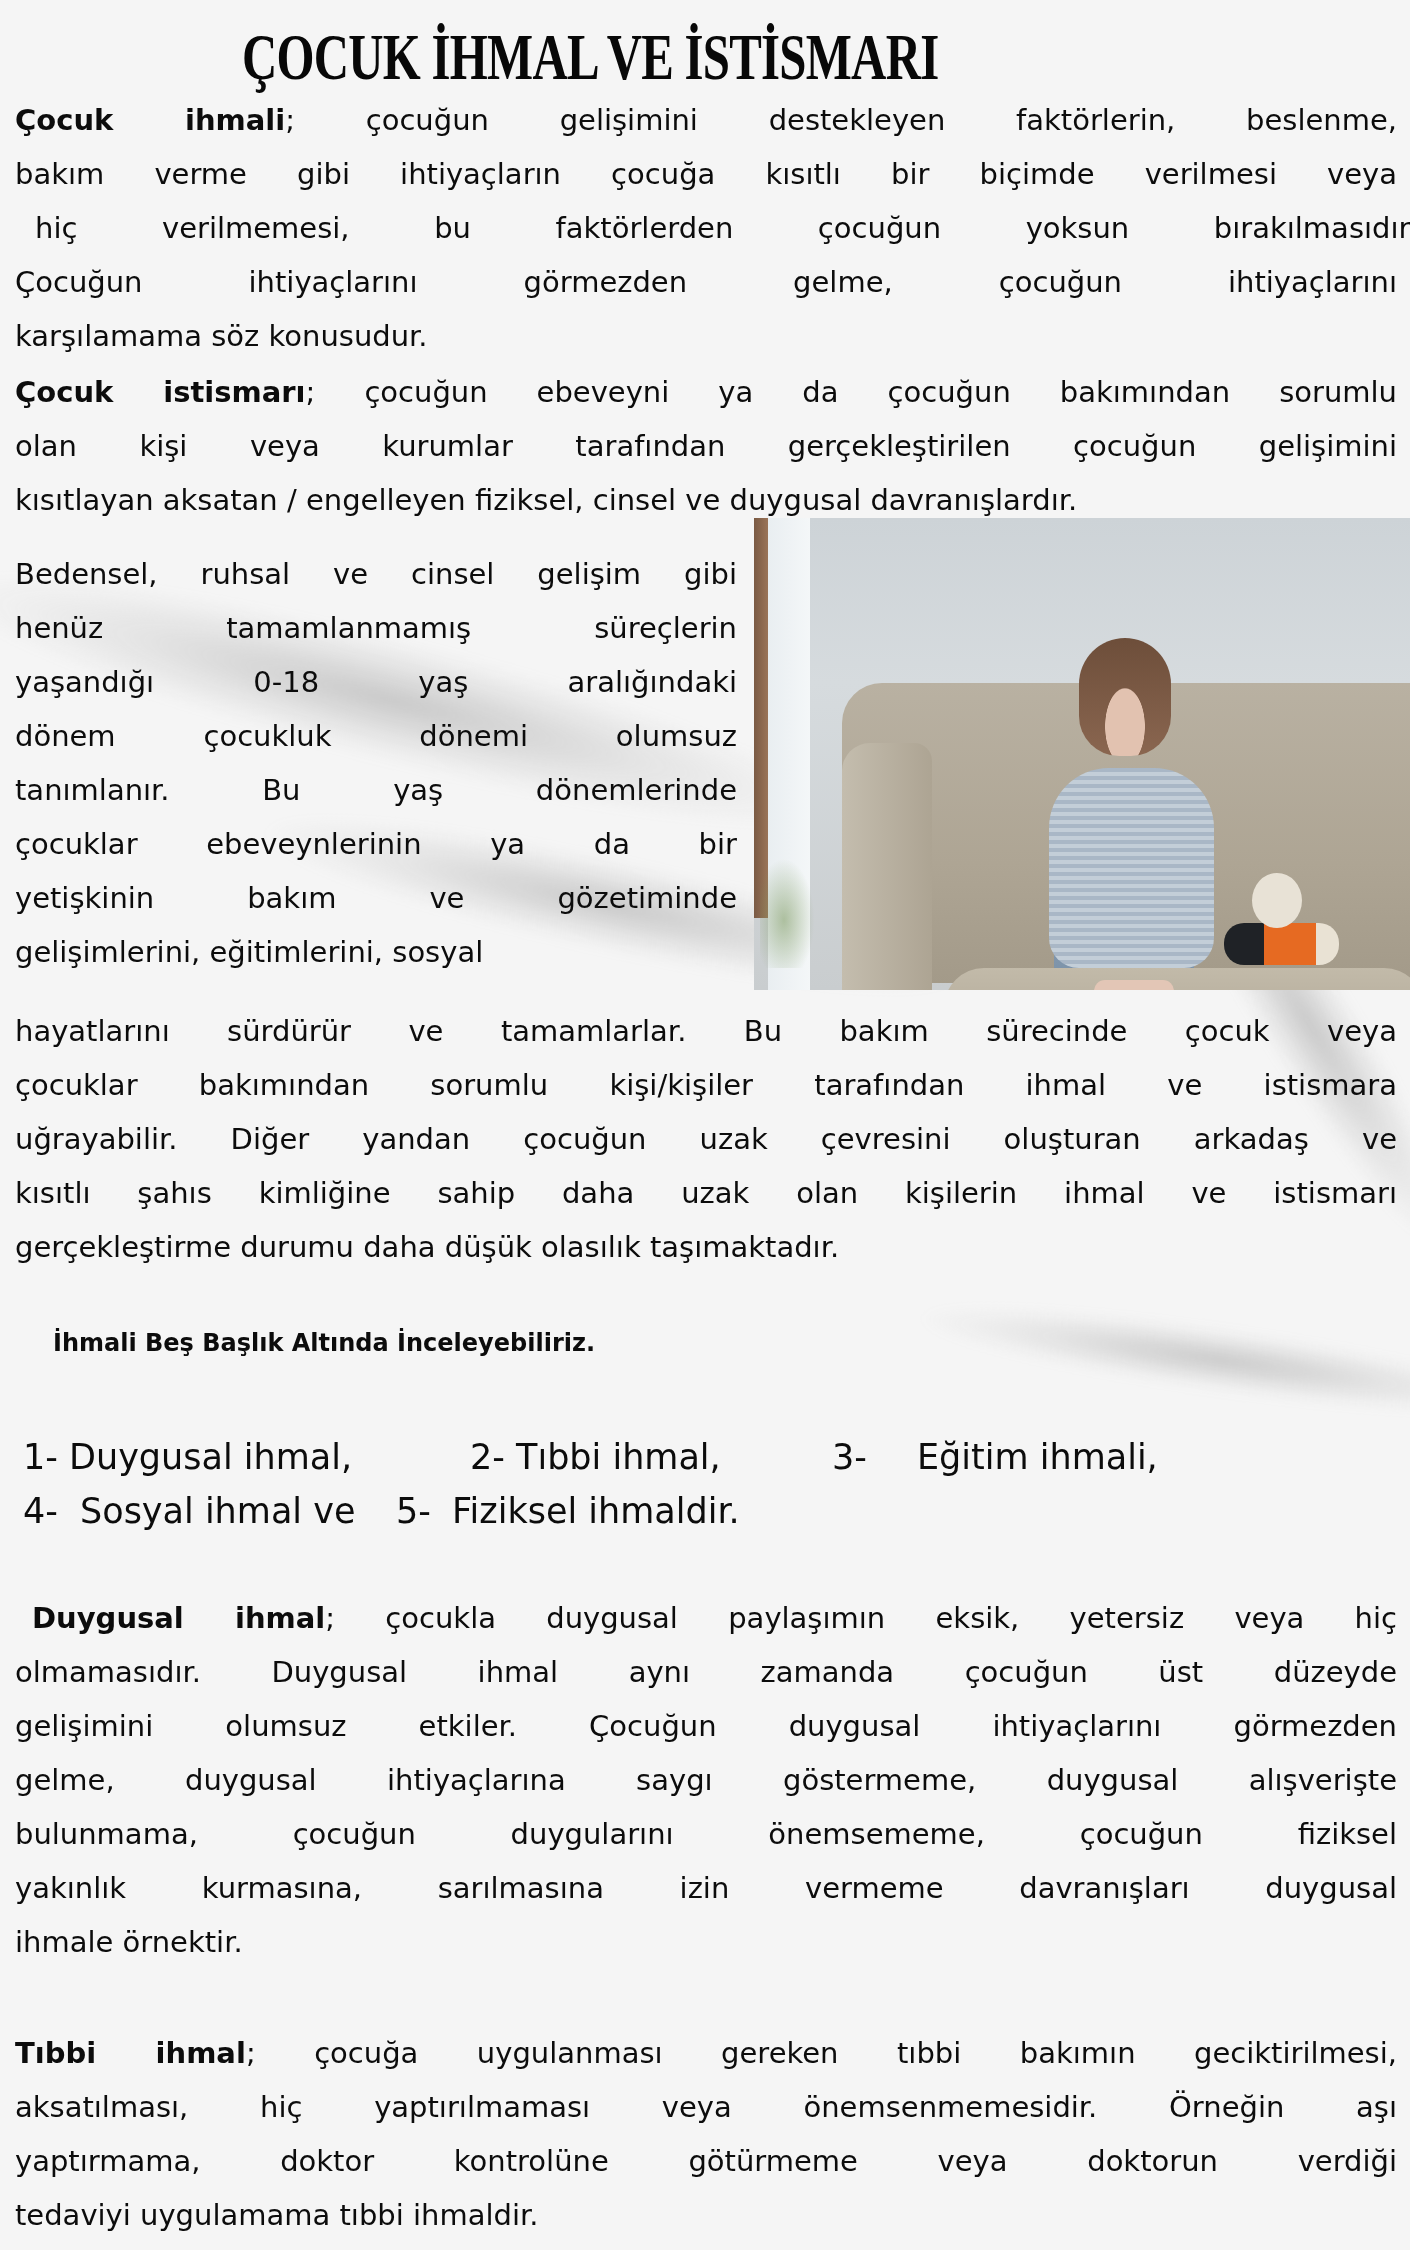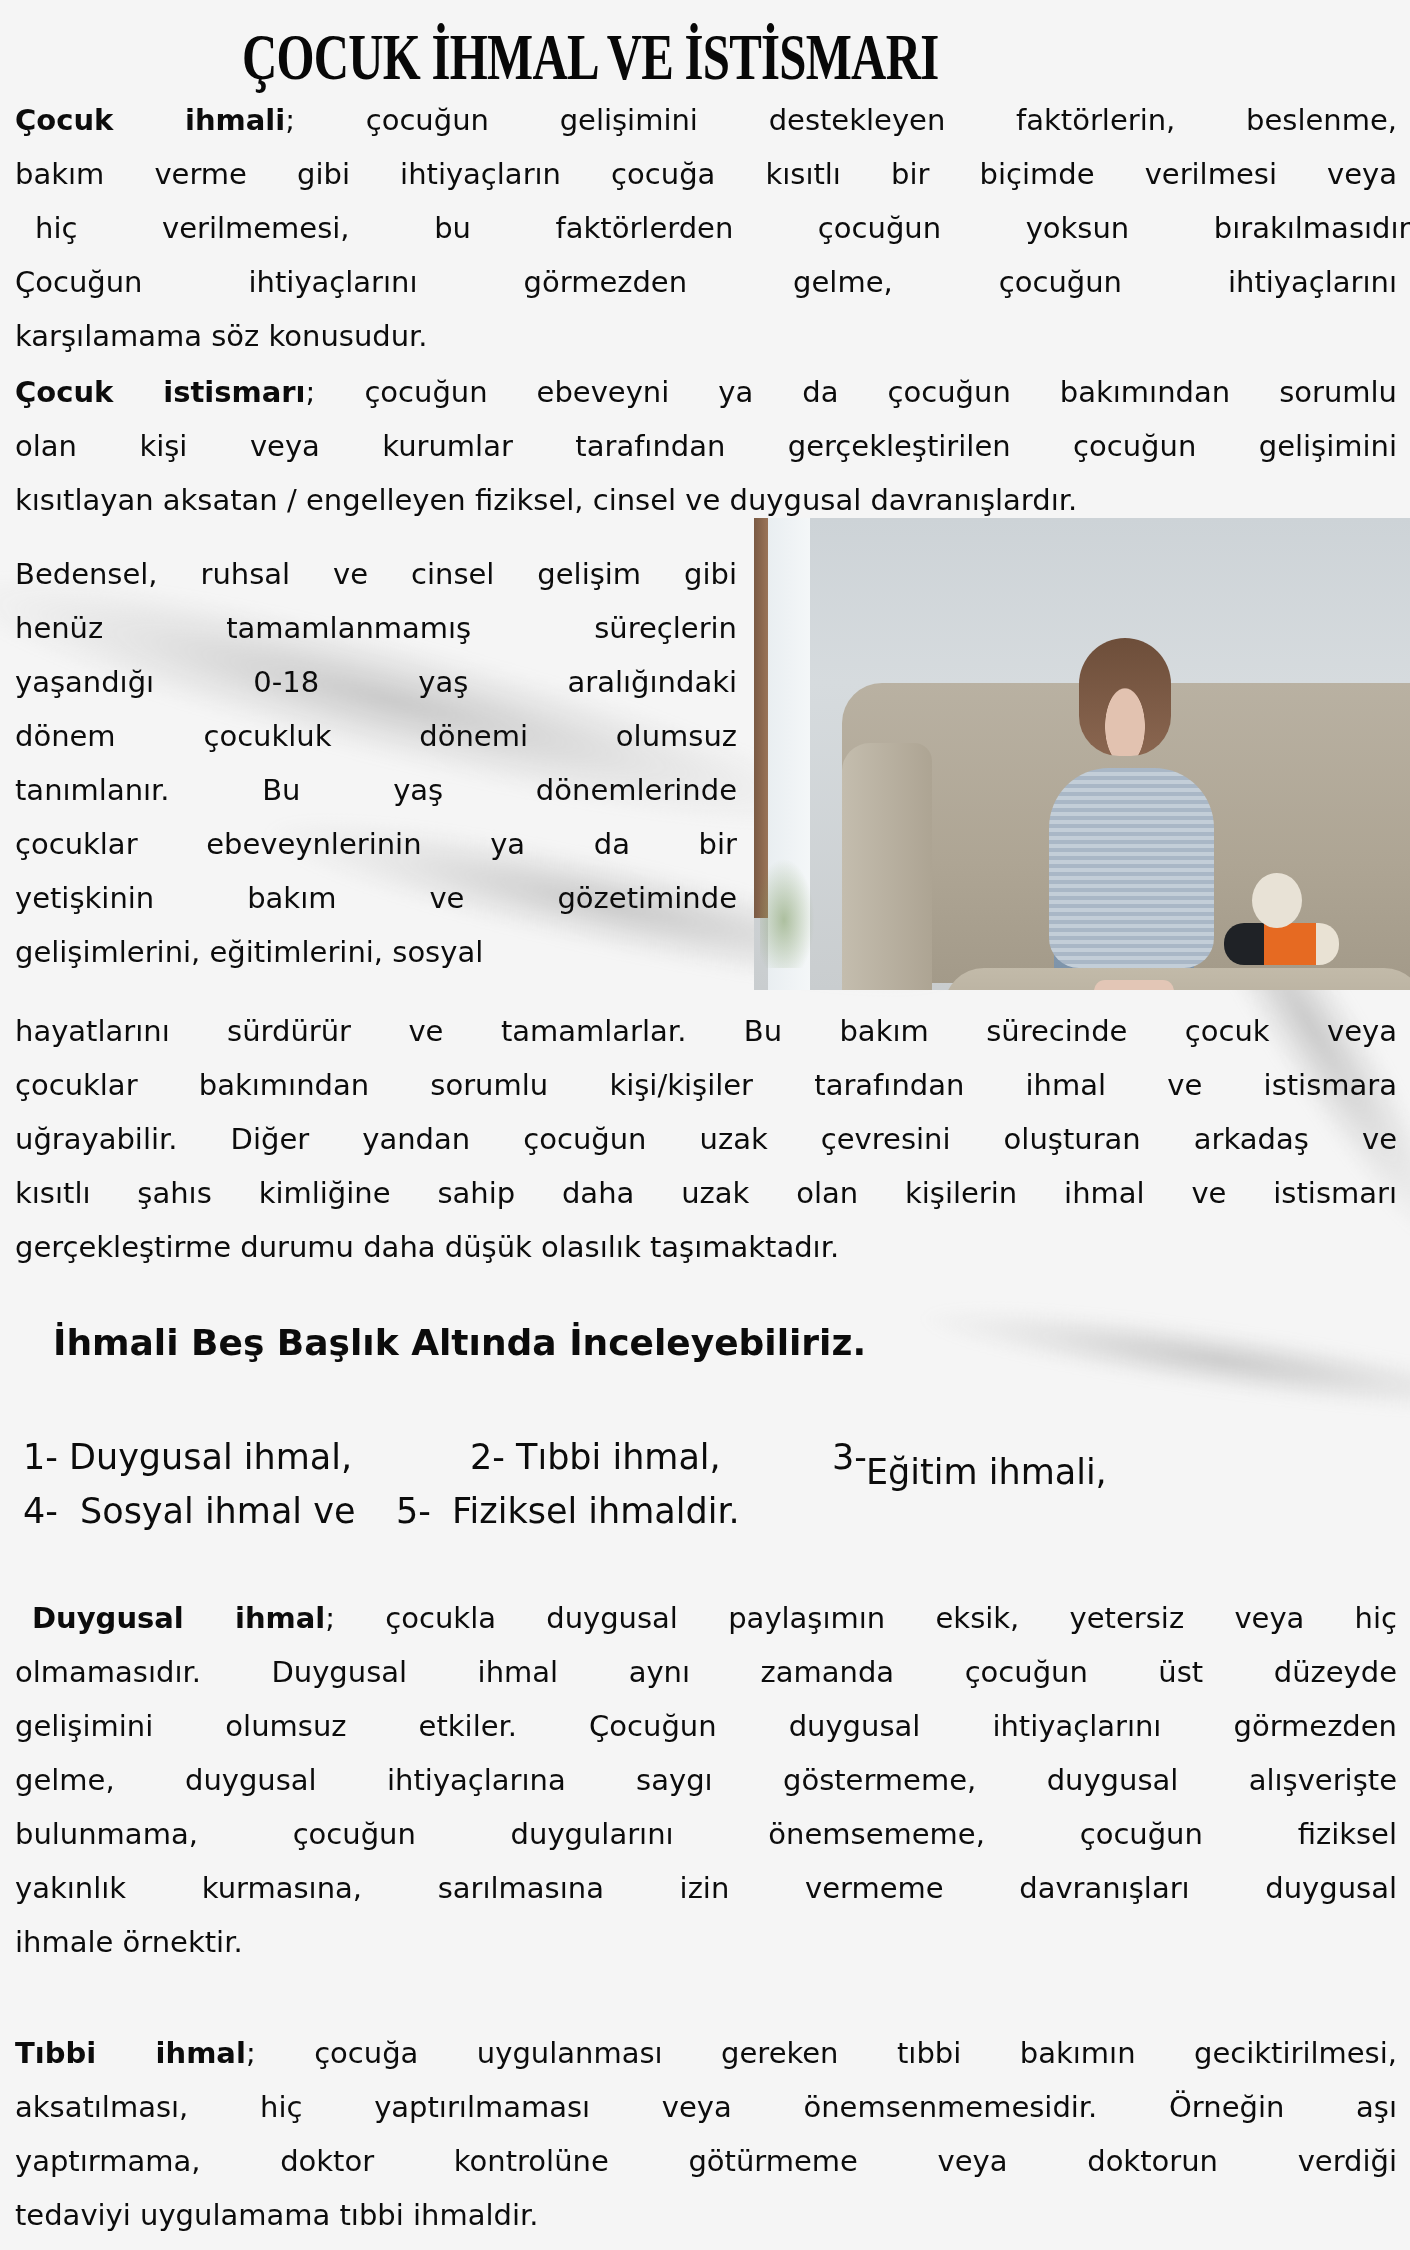--- a/index.html
+++ b/index.html
@@ -24,21 +24,21 @@
   }
   .line {
     position: absolute; left: 15px; width: 1382px; height: 54px;
     font-size: 29px; line-height: 54px;
     text-align: justify; text-align-last: justify; white-space: nowrap;
   }
   .line.last { text-align-last: left; }
   .line.col { width: 722px; }
   .line b { font-weight: bold; }
   .heading {
-    position: absolute; left: 53px; font-size: 36px; font-weight: bold; line-height: 54px; white-space: nowrap;
+    position: absolute; left: 53px; font-size: 24px; font-weight: bold; line-height: 54px; white-space: nowrap;
   }
   .list-item {
     position: absolute; font-size: 35px; line-height: 54px; white-space: nowrap;
   }
   .photo {
     position: absolute; left: 754px; top: 518px; width: 656px; height: 472px; overflow: hidden;
     background: linear-gradient(180deg, #cdd3d7 0%, #d6dbde 35%, #c9cdcf 100%);
   }
   .photo .window-frame { position: absolute; left: 0; top: 0; width: 14px; height: 400px; background: linear-gradient(90deg,#7a5a44,#9a7458); }
   .photo .window-light { position: absolute; left: 14px; top: 0; width: 42px; height: 480px; background: linear-gradient(90deg,#e9eef1,#f4f7f8); }
@@ -120,21 +120,21 @@
   <div class="line" style="top:1112px;">uğrayabilir. Diğer yandan çocuğun uzak çevresini oluşturan arkadaş ve</div>
   <div class="line" style="top:1166px;">kısıtlı şahıs kimliğine sahip daha uzak olan kişilerin ihmal ve istismarı</div>
   <div class="line last" style="top:1220px;">gerçekleştirme durumu daha düşük olasılık taşımaktadır.</div>
 </div>
 
 <div class="heading" style="top:1316px;">İhmali Beş Başlık Altında İnceleyebiliriz.</div>
 <div>
   <span class="list-item" style="left:23px;top:1430px;">1- Duygusal ihmal,</span>
   <span class="list-item" style="left:470px;top:1430px;">2- Tıbbi ihmal,</span>
   <span class="list-item" style="left:832px;top:1430px;">3-</span>
-  <span class="list-item" style="left:866px;top:1430px;margin-top:15px;">Eğitim ihmali,</span>
+  <span class="list-item" style="left:917px;top:1430px;">Eğitim ihmali,</span>
   <span class="list-item" style="left:23px;top:1484px;">4-</span>
   <span class="list-item" style="left:80px;top:1484px;">Sosyal ihmal ve</span>
   <span class="list-item" style="left:396px;top:1484px;">5-</span>
   <span class="list-item" style="left:452px;top:1484px;">Fiziksel ihmaldir.</span>
 </div>
 
 <div>
   <div class="line" style="top:1591px;left:32px;width:1365px;"><b>Duygusal ihmal</b><span>; çocukla duygusal paylaşımın eksik, yetersiz veya hiç</span></div>
   <div class="line" style="top:1645px;">olmamasıdır. Duygusal ihmal aynı zamanda çocuğun üst düzeyde</div>
   <div class="line" style="top:1699px;">gelişimini olumsuz etkiler. Çocuğun duygusal ihtiyaçlarını görmezden</div>

